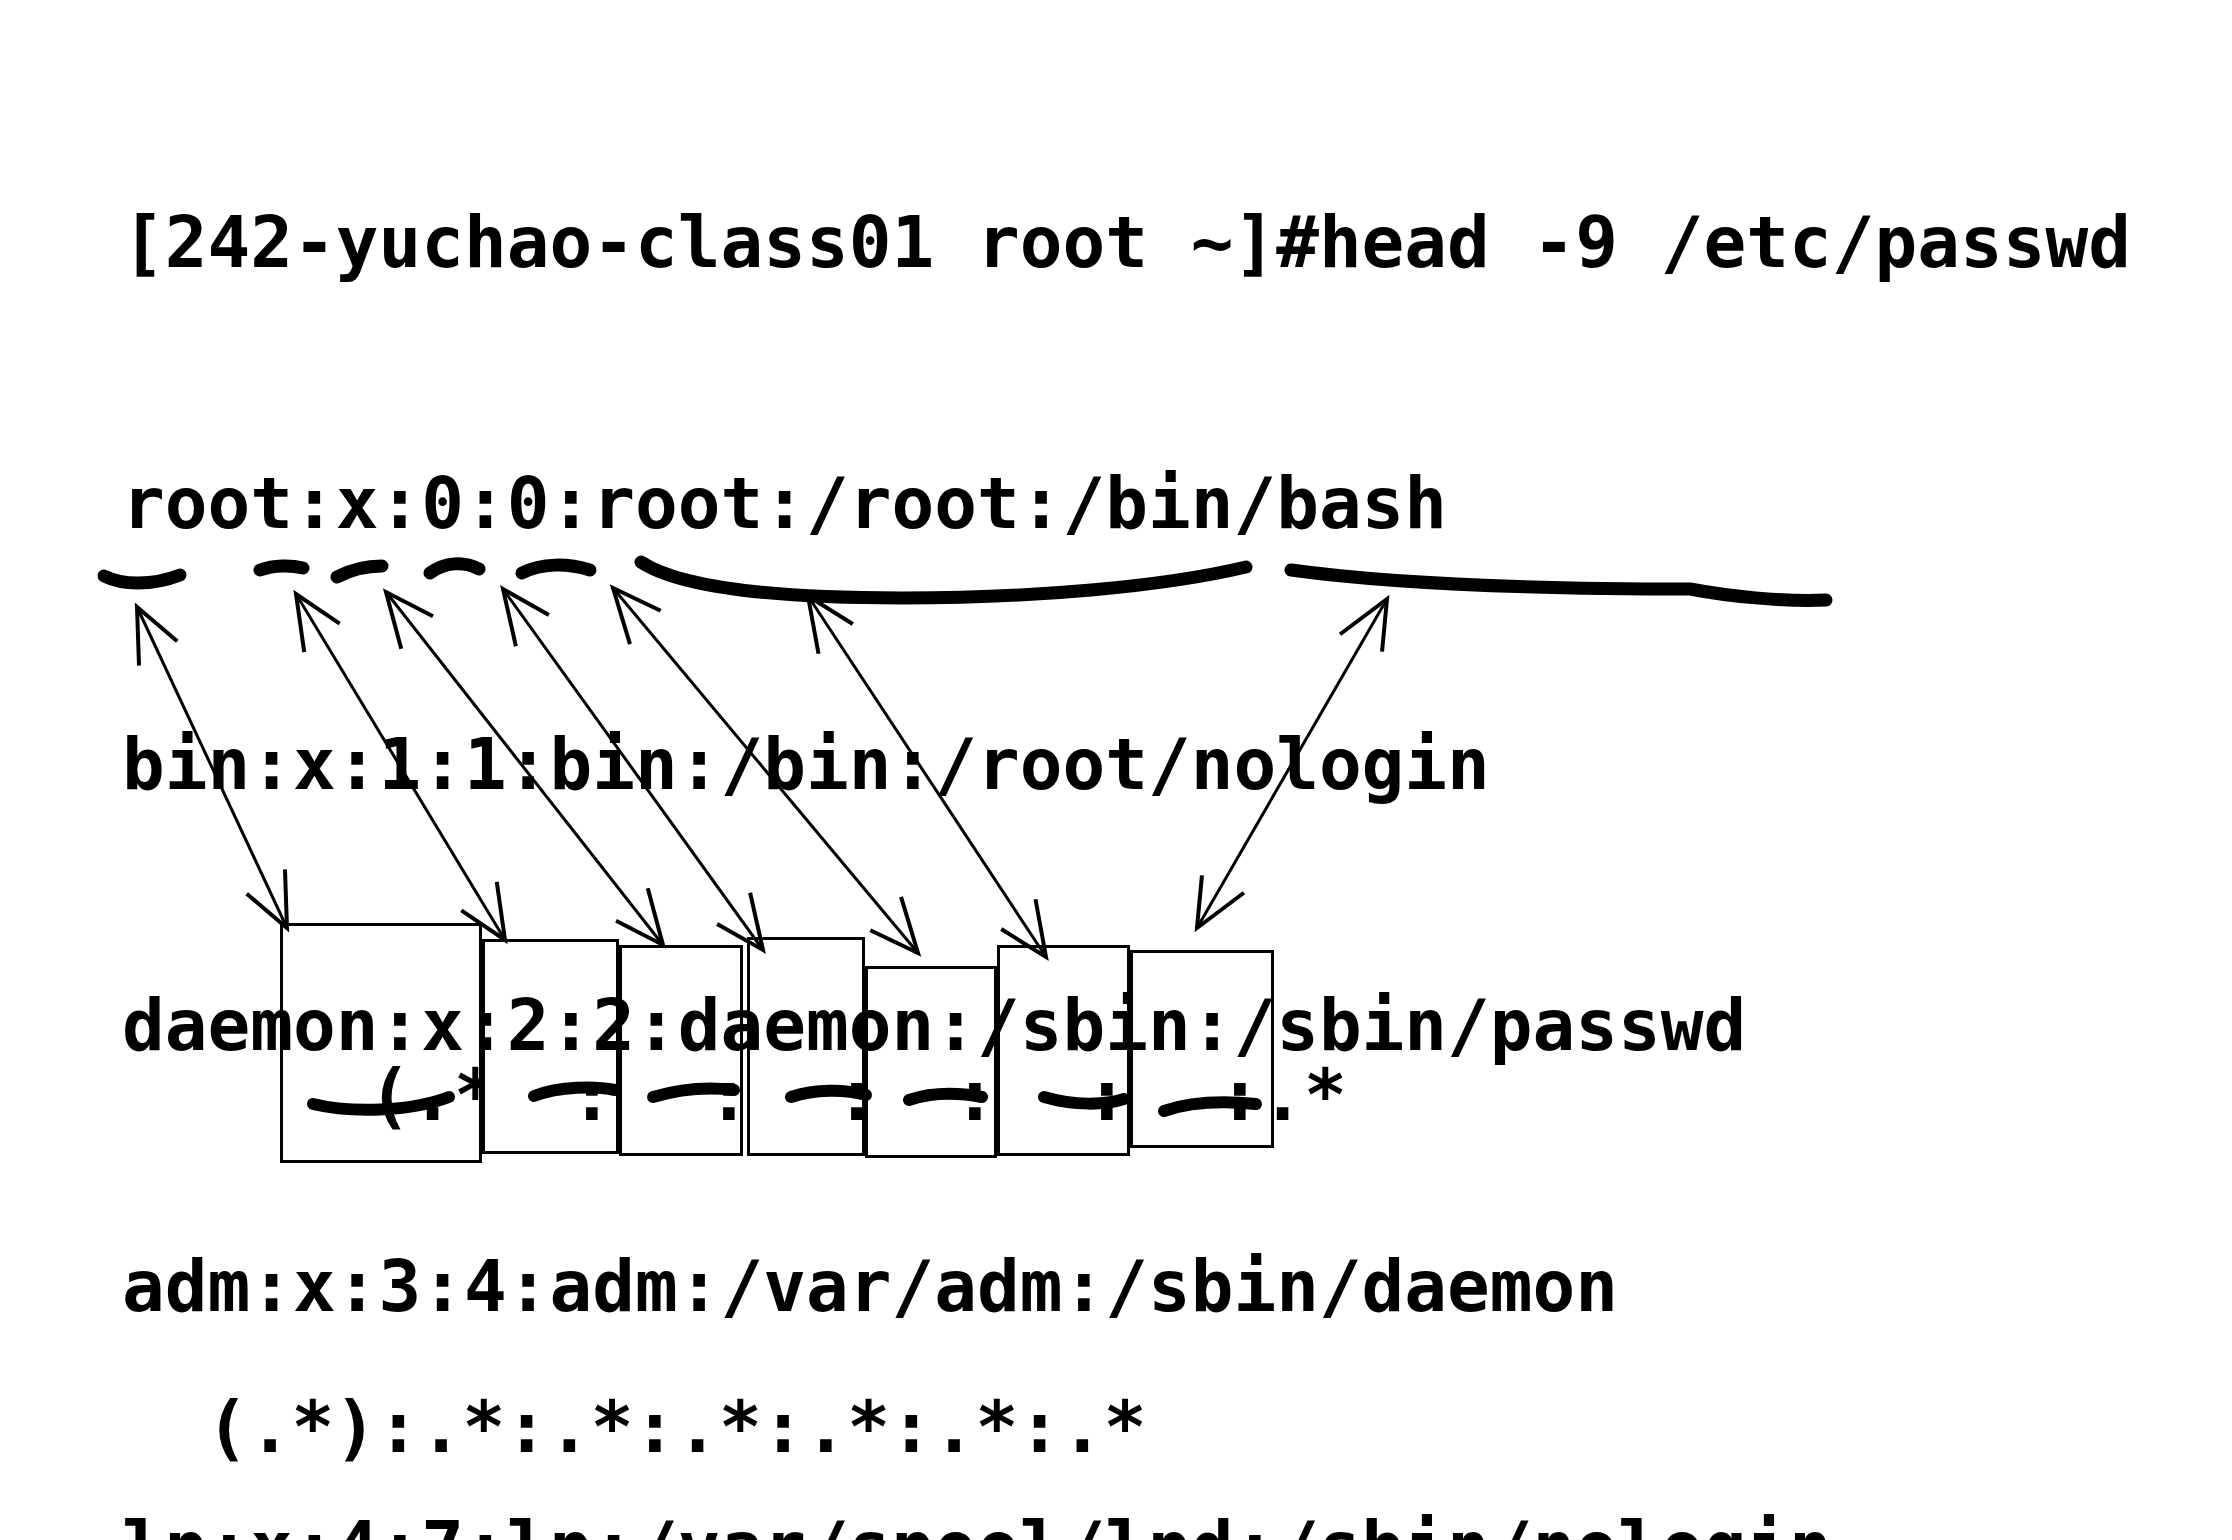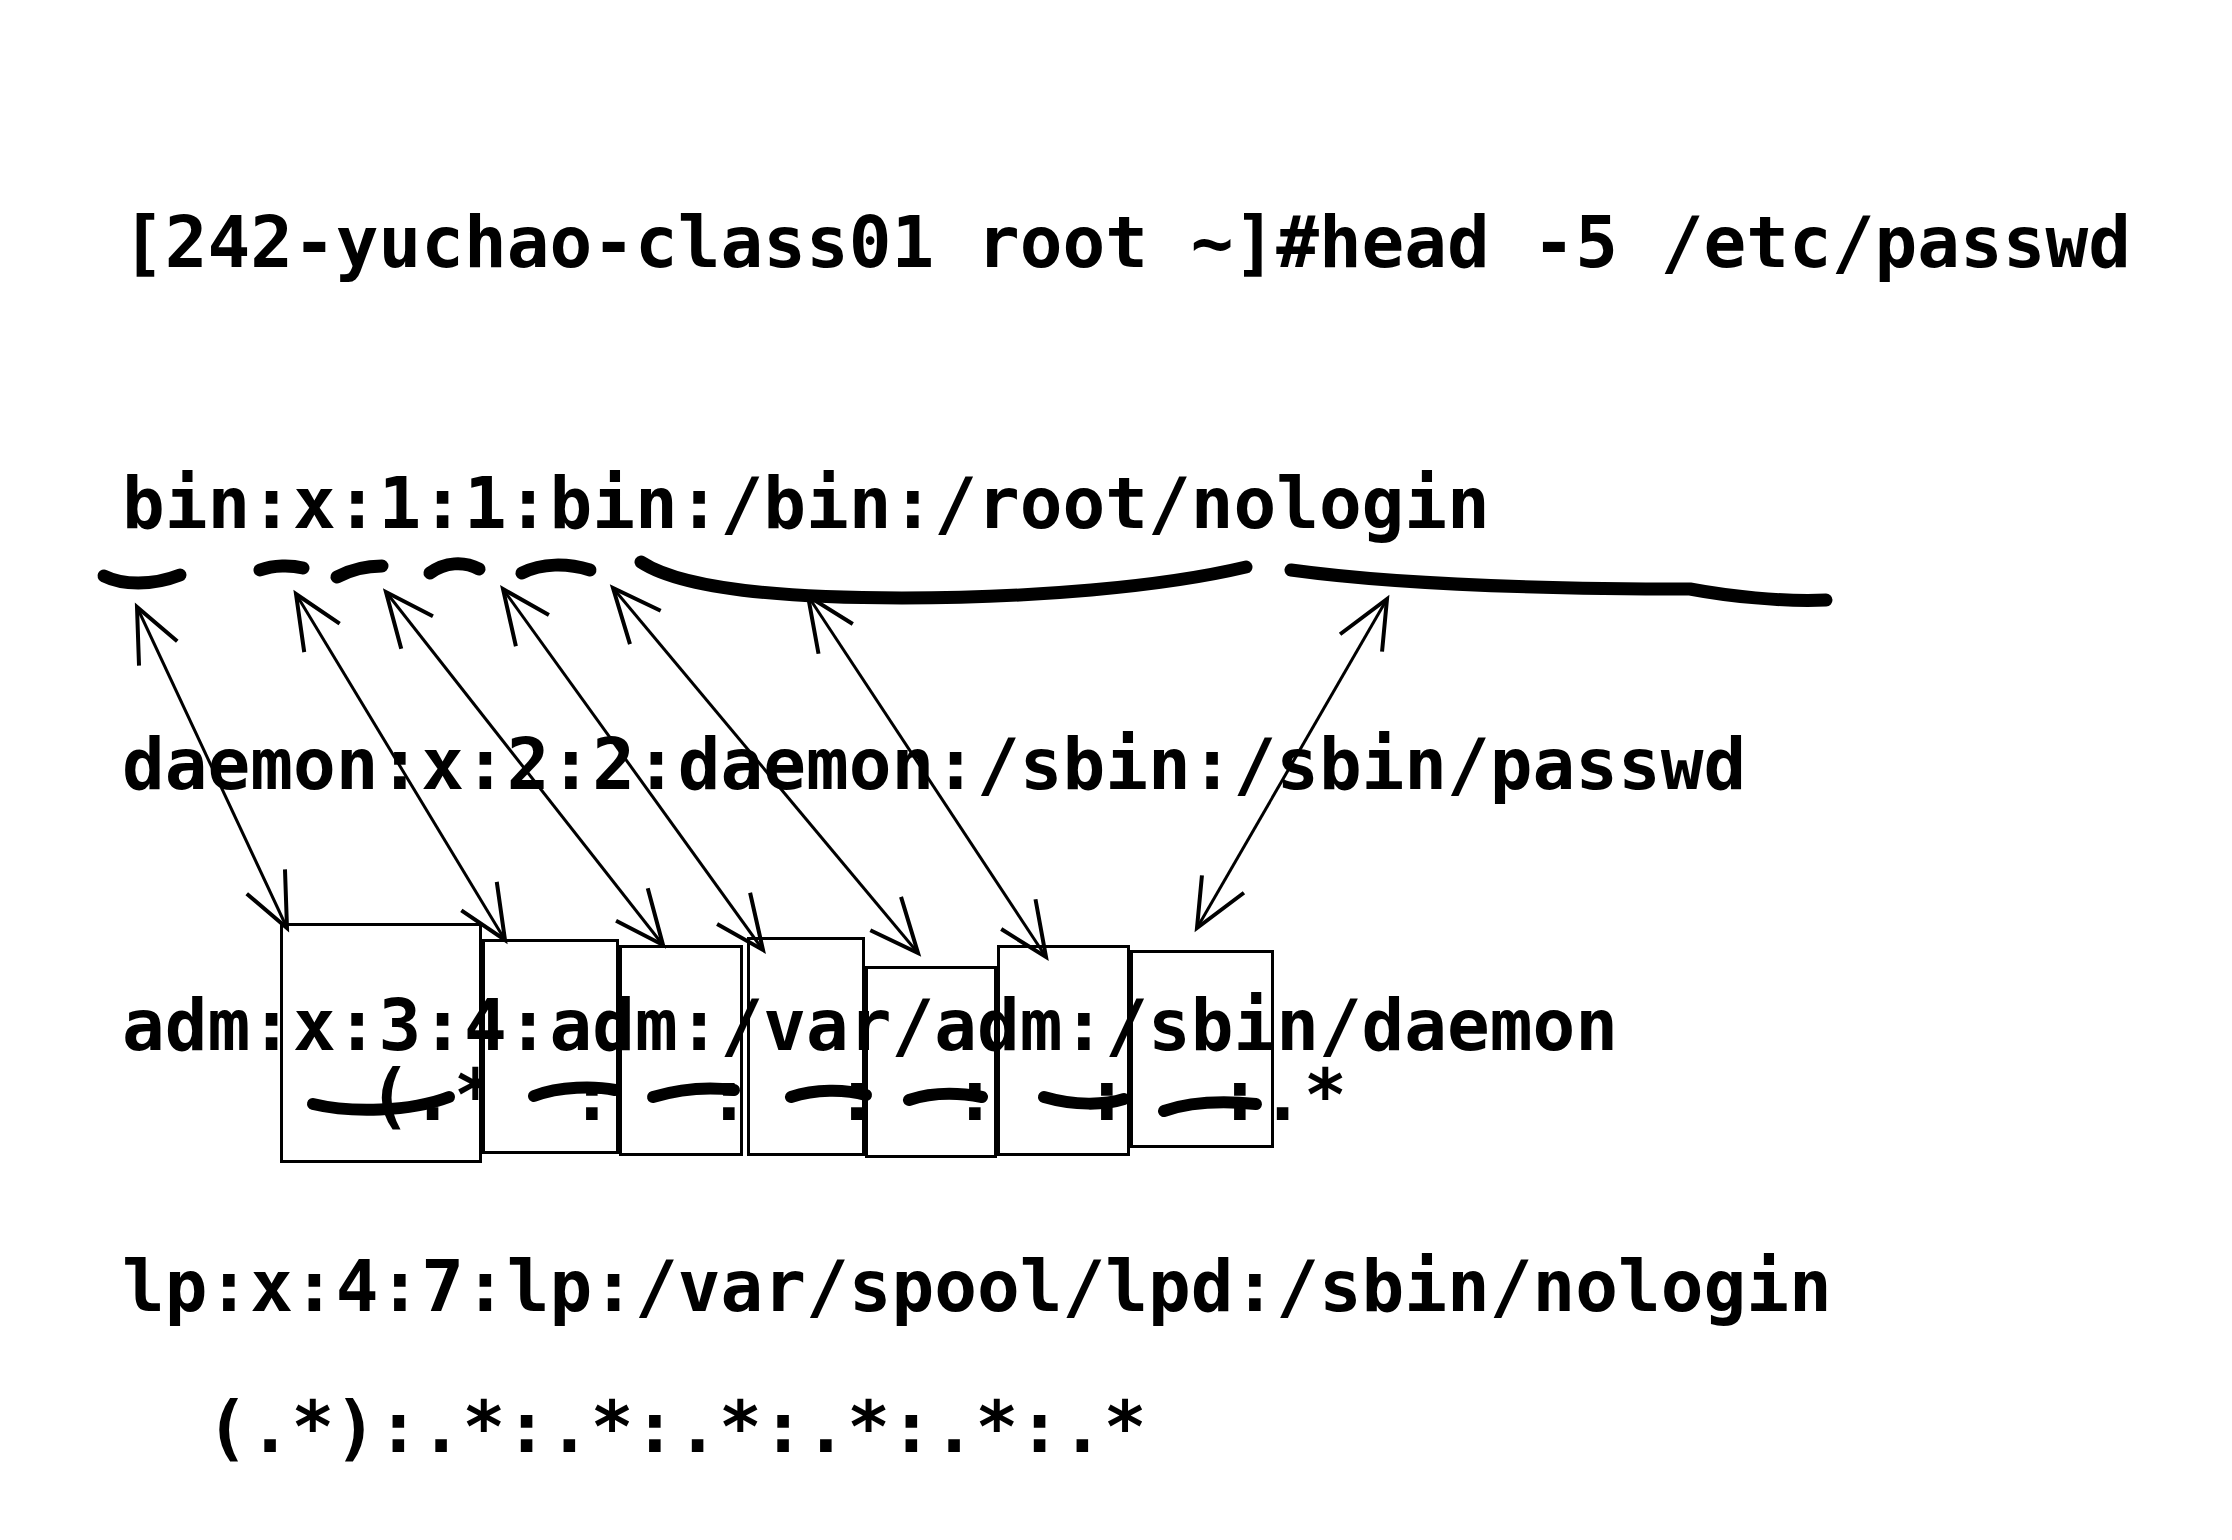--- a/index.html
+++ b/index.html
@@ -54,21 +54,22 @@
     line-height: 87px;
     font-weight: 700;
     white-space: pre;
     z-index: 3;
   }
 </style>
 </head>
 <body>
 
 <div class="terminal">
-  <div>[242-yuchao-class01 root ~]#head -5 /etc/passwd</div>
+  <div>[242-yuchao-class01 root ~]#head -9 /etc/passwd</div>
+  <div>root:x:0:0:root:/root:/bin/bash</div>
   <div>bin:x:1:1:bin:/bin:/root/nologin</div>
   <div>daemon:x:2:2:daemon:/sbin:/sbin/passwd</div>
   <div>adm:x:3:4:adm:/var/adm:/sbin/daemon</div>
   <div>lp:x:4:7:lp:/var/spool/lpd:/sbin/nologin</div>
 </div>
 
 <div class="fbox" style="left:280px;  top:923px; width:202px; height:240px; padding-top:63px;">
   <span>(.*)</span>
 </div>
 <div class="fbox" style="left:482px;  top:939px; width:137px; height:215px; padding-top:47px;">

